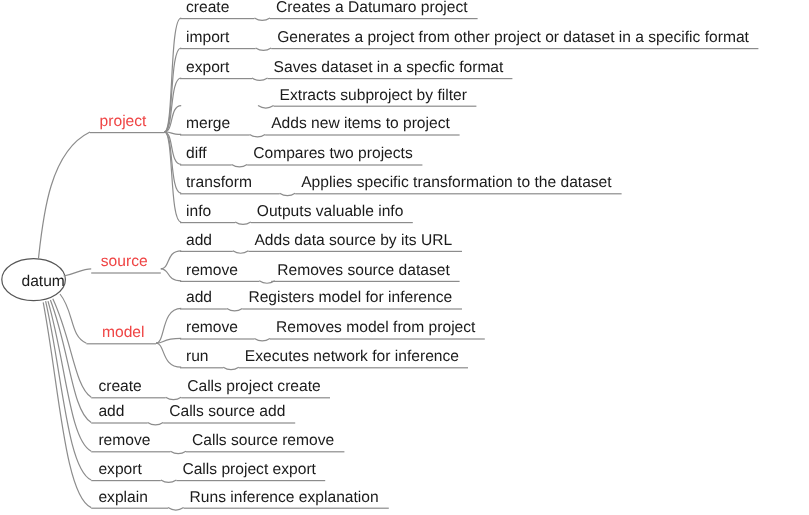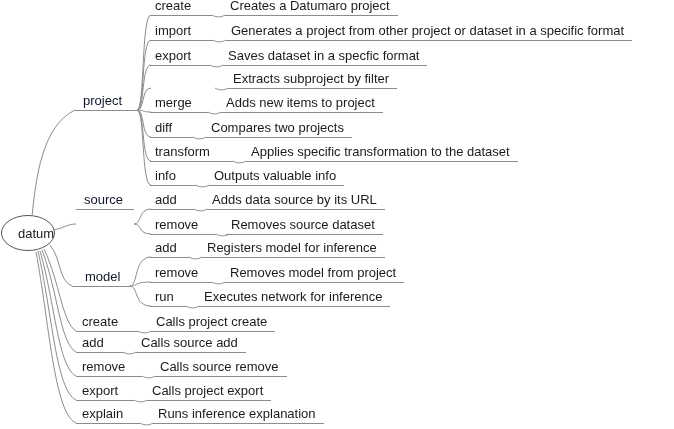--- a/index.html
+++ b/index.html
@@ -12,21 +12,21 @@
   .edge-layer ellipse{fill:#ffffff;stroke:#565656;stroke-width:1;}
   .node-layer{position:absolute;left:0;top:0;width:674px;height:429px;}
   .lbl{
     position:absolute;display:inline-block;box-sizing:border-box;
     font-size:13px;line-height:15px;color:#1b1b1b;white-space:nowrap;
     border-bottom:1px solid #8c8c8c;padding:0 0 2px 0;
   }
   .cmd{padding-left:5px;}
   .l1cmd{padding-left:6px;}
   .desc{padding:0 8px 2px 5px;}
-  .branch{color:#0f172a;}
+  .branch{color:#ef4444;}
   .root-label{
     position:absolute;left:1px;top:226px;width:70px;text-align:center;
     font-size:13px;line-height:15px;color:#1b1b1b;white-space:nowrap;
   }
 </style>
 </head>
 <body>
 
 <div class="canvas">
   <svg class="edge-layer" id="edge-layer" viewBox="0 0 674 429" xmlns="http://www.w3.org/2000/svg">
@@ -67,21 +67,21 @@
       <path d="M 186 306 C 190 308.5 195 308.5 199 306"></path>
       <path d="M 138 331 C 142 333.5 147 333.5 151 331"></path>
       <path d="M 123 352 C 127 354.5 132 354.5 136 352"></path>
       <path d="M 142 376 C 146 378.5 151 378.5 155 376"></path>
       <path d="M 134 400 C 138 402.5 143 402.5 147 400"></path>
       <path d="M 140 423 C 144 425.5 149 425.5 153 423"></path>
     </svg>
   <div class="node-layer" id="node-layer">
     <div class="root-label">datum</div>
   <span class="lbl branch" style="left: 75px; top: 93px; width: 62px; padding-left: 8px;">project</span>
-      <span class="lbl branch" style="left: 76px; top: 192px; width: 58px; padding-left: 8px;">source</span>
+      <span class="lbl branch" style="left: 76px; top: 210px; width: 58px; padding-left: 8px;">source</span>
       <span class="lbl branch" style="left: 72px; top: 269px; width: 58px; padding-left: 13px;">model</span>
       <span class="lbl cmd" style="left: 150px; top: -2px; width: 62px;">create</span>
       <span class="lbl desc" style="left: 225px; top: -2px;">Creates a Datumaro project</span>
       <span class="lbl cmd" style="left: 150px; top: 23px; width: 63px;">import</span>
       <span class="lbl desc" style="left: 226px; top: 23px;">Generates a project from other project or dataset in a specific format</span>
       <span class="lbl cmd" style="left: 150px; top: 48px; width: 60px;">export</span>
       <span class="lbl desc" style="left: 223px; top: 48px;">Saves dataset in a specfic format</span>
       <span class="lbl desc" style="left: 228px; top: 71px;">Extracts subproject by filter</span>
       <span class="lbl cmd" style="left: 150px; top: 95px; width: 58px;">merge</span>
       <span class="lbl desc" style="left: 221px; top: 95px;">Adds new items to project</span>

